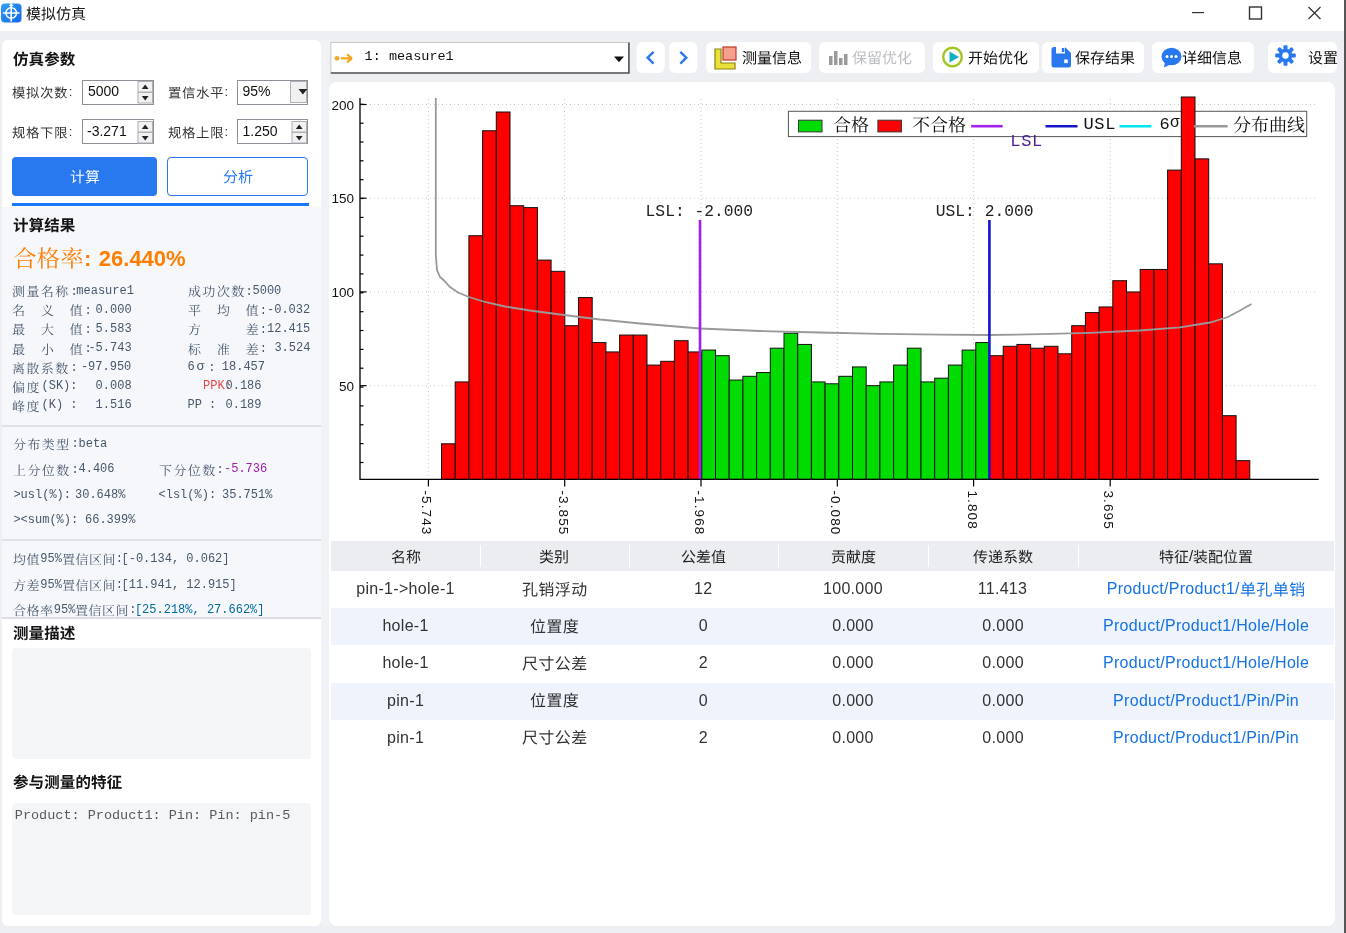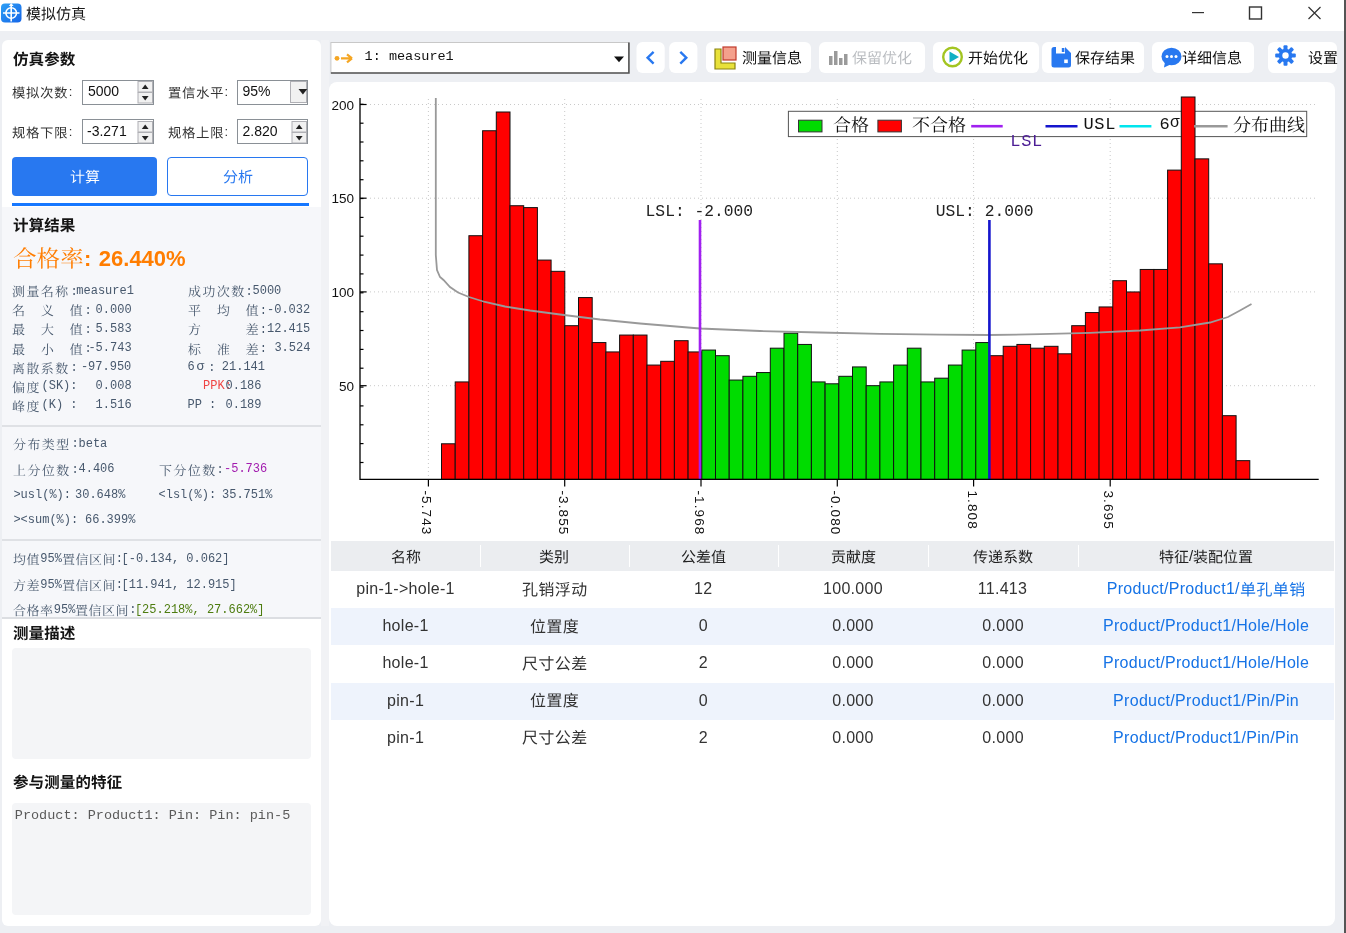--- a/index.html
+++ b/index.html
@@ -783,21 +783,21 @@
       <use href="#s9500" x="3075"></use>
     </g>
   </svg>
 <div class="t" style="left:68.8px;top:85.0px;font:normal 13px/1 'Liberation Sans';color:#333">:</div>
 <div class="t" style="left:224.4px;top:85.0px;font:normal 13px/1 'Liberation Sans';color:#333">:</div>
 <div class="t" style="left:68.8px;top:125.0px;font:normal 13px/1 'Liberation Sans';color:#333">:</div>
 <div class="t" style="left:224.4px;top:125.0px;font:normal 13px/1 'Liberation Sans';color:#333">:</div>
 <div class="t" style="left:88.0px;top:83.9px;font:normal 14px/1 'Liberation Sans';color:#111">5000</div>
 <div class="t" style="left:242.5px;top:83.9px;font:normal 14px/1 'Liberation Sans';color:#111">95%</div>
 <div class="t" style="left:87.0px;top:123.9px;font:normal 14px/1 'Liberation Sans';color:#111">-3.271</div>
-<div class="t" style="left:242.5px;top:123.9px;font:normal 14px/1 'Liberation Sans';color:#111">2.820</div>
+<div class="t" style="left:242.5px;top:123.9px;font:normal 14px/1 'Liberation Sans';color:#111">1.250</div>
 <div class="t" style="left:84.0px;top:248.2px;font:bold 22px/1 'Liberation Sans';color:#ff7d00">:</div>
 <div class="t" style="left:98.8px;top:248.2px;font:bold 22px/1 'Liberation Sans';color:#ff7d00">26.440%</div>
 <div class="t" style="left:70.5px;top:285.5px;font:normal 12px/1 'Liberation Mono';color:#47586d">:</div>
 <div class="t" style="left:76.3px;top:285.0px;font:normal 12px/1 'Liberation Mono';color:#47586d">measure1</div>
 <div class="t" style="left:84.6px;top:304.6px;font:normal 12px/1 'Liberation Mono';color:#47586d">:</div>
 <div class="t" style="left:95.6px;top:304.1px;font:normal 12px/1 'Liberation Mono';color:#47586d">0.000</div>
 <div class="t" style="left:84.6px;top:323.6px;font:normal 12px/1 'Liberation Mono';color:#47586d">:</div>
 <div class="t" style="left:95.6px;top:323.1px;font:normal 12px/1 'Liberation Mono';color:#47586d">5.583</div>
 <div class="t" style="left:84.6px;top:342.7px;font:normal 12px/1 'Liberation Mono';color:#47586d">:</div>
 <div class="t" style="left:88.4px;top:342.2px;font:normal 12px/1 'Liberation Mono';color:#47586d">-5.743</div>
@@ -811,21 +811,21 @@
 <div class="t" style="left:252.5px;top:285.0px;font:normal 12px/1 'Liberation Mono';color:#47586d">5000</div>
 <div class="t" style="left:259.8px;top:304.6px;font:normal 12px/1 'Liberation Mono';color:#47586d">:</div>
 <div class="t" style="left:267.0px;top:304.1px;font:normal 12px/1 'Liberation Mono';color:#47586d">-0.032</div>
 <div class="t" style="left:259.8px;top:323.6px;font:normal 12px/1 'Liberation Mono';color:#47586d">:</div>
 <div class="t" style="left:267.0px;top:323.1px;font:normal 12px/1 'Liberation Mono';color:#47586d">12.415</div>
 <div class="t" style="left:259.8px;top:342.7px;font:normal 12px/1 'Liberation Mono';color:#47586d">:</div>
 <div class="t" style="left:274.4px;top:342.2px;font:normal 12px/1 'Liberation Mono';color:#47586d">3.524</div>
 <div class="t" style="left:187.5px;top:361.3px;font:normal 12px/1 'Liberation Mono';color:#47586d">6</div>
 <div class="t" style="left:196.5px;top:359.4px;font:normal 13px/1 'Liberation Sans';color:#47586d">σ</div>
 <div class="t" style="left:208.3px;top:361.8px;font:normal 12px/1 'Liberation Mono';color:#47586d">:</div>
-<div class="t" style="left:221.8px;top:361.3px;font:normal 12px/1 'Liberation Mono';color:#47586d">21.141</div>
+<div class="t" style="left:221.8px;top:361.3px;font:normal 12px/1 'Liberation Mono';color:#47586d">18.457</div>
 <div class="t" style="left:203px;top:380.3px;font:normal 12px/1 'Liberation Mono';color:#ef4444">PPK:</div>
 <div class="t" style="left:225.5px;top:380.3px;font:normal 12px/1 'Liberation Mono';color:#47586d">0.186</div>
 <div class="t" style="left:187.5px;top:399.4px;font:normal 12px/1 'Liberation Mono';color:#47586d">PP :</div>
 <div class="t" style="left:225.5px;top:399.4px;font:normal 12px/1 'Liberation Mono';color:#47586d">0.189</div>
 <div class="t" style="left:71.5px;top:438.4px;font:normal 12px/1 'Liberation Mono';color:#47586d">:</div>
 <div class="t" style="left:78.5px;top:437.9px;font:normal 12px/1 'Liberation Mono';color:#47586d">beta</div>
 <div class="t" style="left:71.5px;top:463.9px;font:normal 12px/1 'Liberation Mono';color:#47586d">:</div>
 <div class="t" style="left:78.5px;top:463.4px;font:normal 12px/1 'Liberation Mono';color:#47586d">4.406</div>
 <div class="t" style="left:216.6px;top:463.9px;font:normal 12px/1 'Liberation Mono';color:#47586d">:</div>
 <div class="t" style="left:224.0px;top:463.4px;font:normal 12px/1 'Liberation Mono';color:#a21caf">-5.736</div>
@@ -836,21 +836,21 @@
 <div class="t" style="left:13.4px;top:513.9px;font:normal 12px/1 'Liberation Mono';color:#47586d">&gt;&lt;sum(%):</div>
 <div class="t" style="left:85.0px;top:513.9px;font:normal 12px/1 'Liberation Mono';color:#47586d">66.399%</div>
 <div class="t" style="left:40.3px;top:552.9px;font:normal 12px/1 'Liberation Mono';color:#47586d">95%</div>
 <div class="t" style="left:115.7px;top:553.4px;font:normal 12px/1 'Liberation Mono';color:#47586d">:</div>
 <div class="t" style="left:121.5px;top:552.9px;font:normal 12px/1 'Liberation Mono';color:#47586d">[-0.134, 0.062]</div>
 <div class="t" style="left:40.3px;top:578.9px;font:normal 12px/1 'Liberation Mono';color:#47586d">95%</div>
 <div class="t" style="left:115.7px;top:579.4px;font:normal 12px/1 'Liberation Mono';color:#47586d">:</div>
 <div class="t" style="left:121.5px;top:578.9px;font:normal 12px/1 'Liberation Mono';color:#47586d">[11.941, 12.915]</div>
 <div class="t" style="left:53.8px;top:603.9px;font:normal 12px/1 'Liberation Mono';color:#47586d">95%</div>
 <div class="t" style="left:129.2px;top:604.4px;font:normal 12px/1 'Liberation Mono';color:#47586d">:</div>
-<div class="t" style="left:134.9px;top:603.9px;font:normal 12px/1 'Liberation Mono';color:#4d7c0f">[25.218%, 27.662%]</div>
+<div class="t" style="left:134.9px;top:603.9px;font:normal 12px/1 'Liberation Mono';color:#0369a1">[25.218%, 27.662%]</div>
 <div class="t" style="left:14.8px;top:808.6px;font:normal 13.5px/1 'Liberation Mono';color:#5a5a5a">Product: Product1: Pin: Pin: pin-5</div>
 <div class="t" style="left:364.6px;top:50.4px;font:normal 13.5px/1 'Liberation Mono';color:#111">1: measure1</div>
 <div class="t" style="left:1010.3px;top:133px;font:normal 17px/1 'Liberation Mono';color:#4c1d95;letter-spacing:0.7px">LSL</div>
 <div class="t" style="left:1083.4px;top:115.7px;font:normal 17px/1 'Liberation Mono';color:#111;letter-spacing:0.7px">USL</div>
 <div class="t" style="left:1159.4px;top:115.7px;font:normal 17px/1 'Liberation Mono';color:#111">6</div>
 <div class="t" style="left:1170.0px;top:113.7px;font:normal 16px/1 'Liberation Sans';color:#111">σ</div>
 <div class="t" style="left:645.6px;top:204.2px;font:normal 16.3px/1 'Liberation Mono';color:#222">LSL: -2.000</div>
 <div class="t" style="left:935.8px;top:204.2px;font:normal 16.3px/1 'Liberation Mono';color:#222">USL: 2.000</div>
 <div class="t" style="left:1189.0px;top:547.8px;font:normal 15px/1 'Liberation Sans';color:#222">/</div>
 <div class="t" style="left:356.2px;top:581.3px;font:normal 16px/1 'Liberation Sans';color:#333;letter-spacing:0.3px">pin-1-&gt;hole-1</div>

